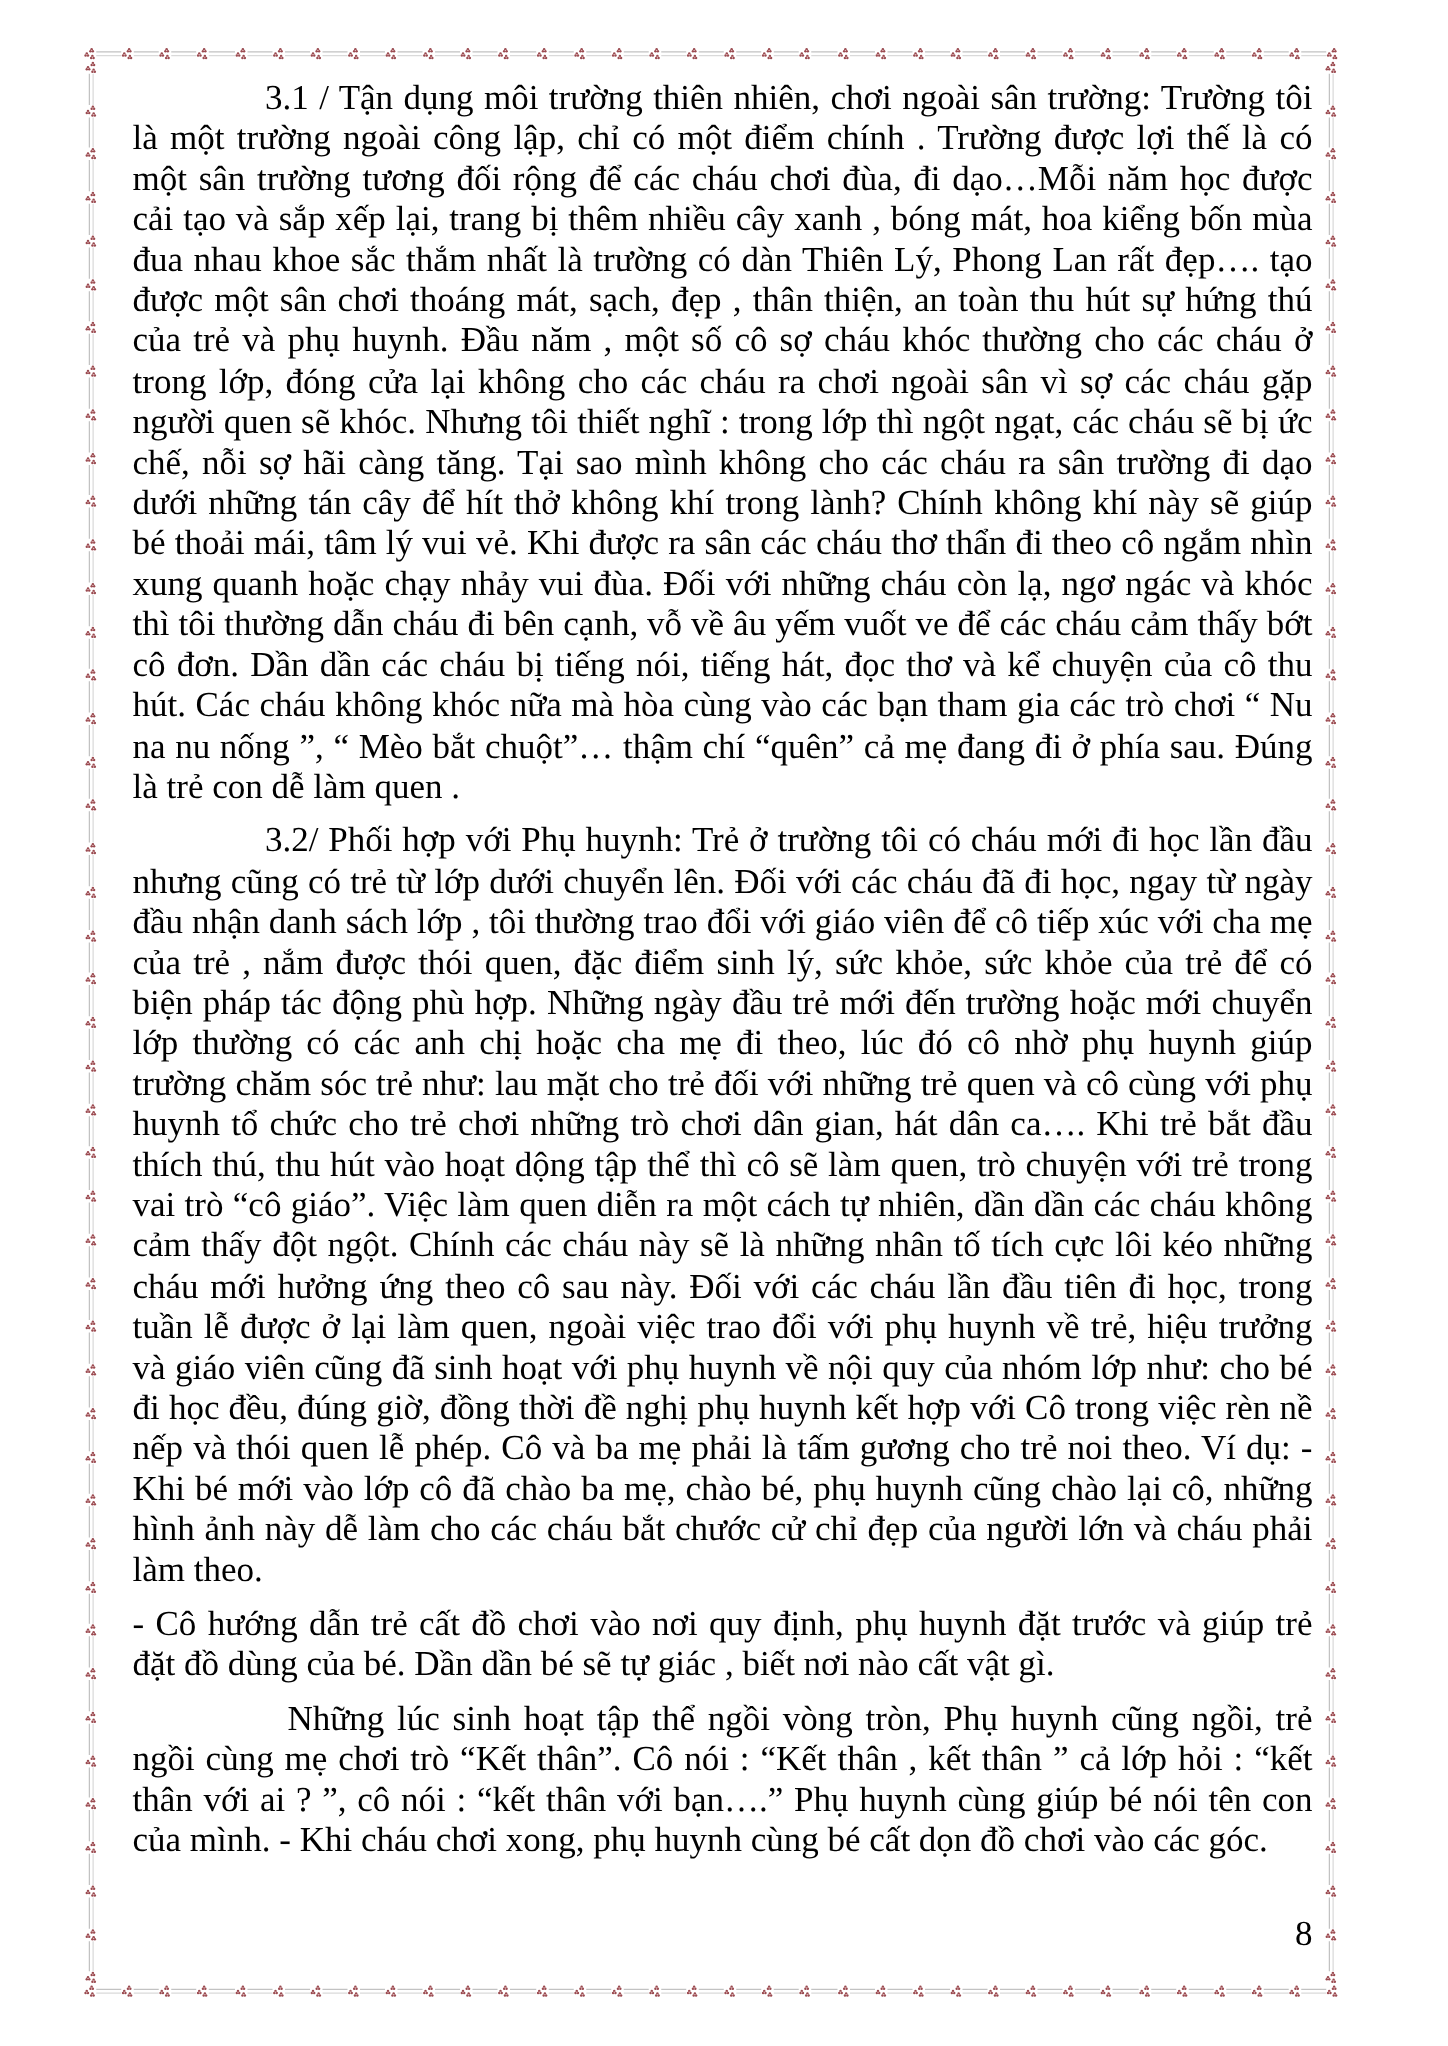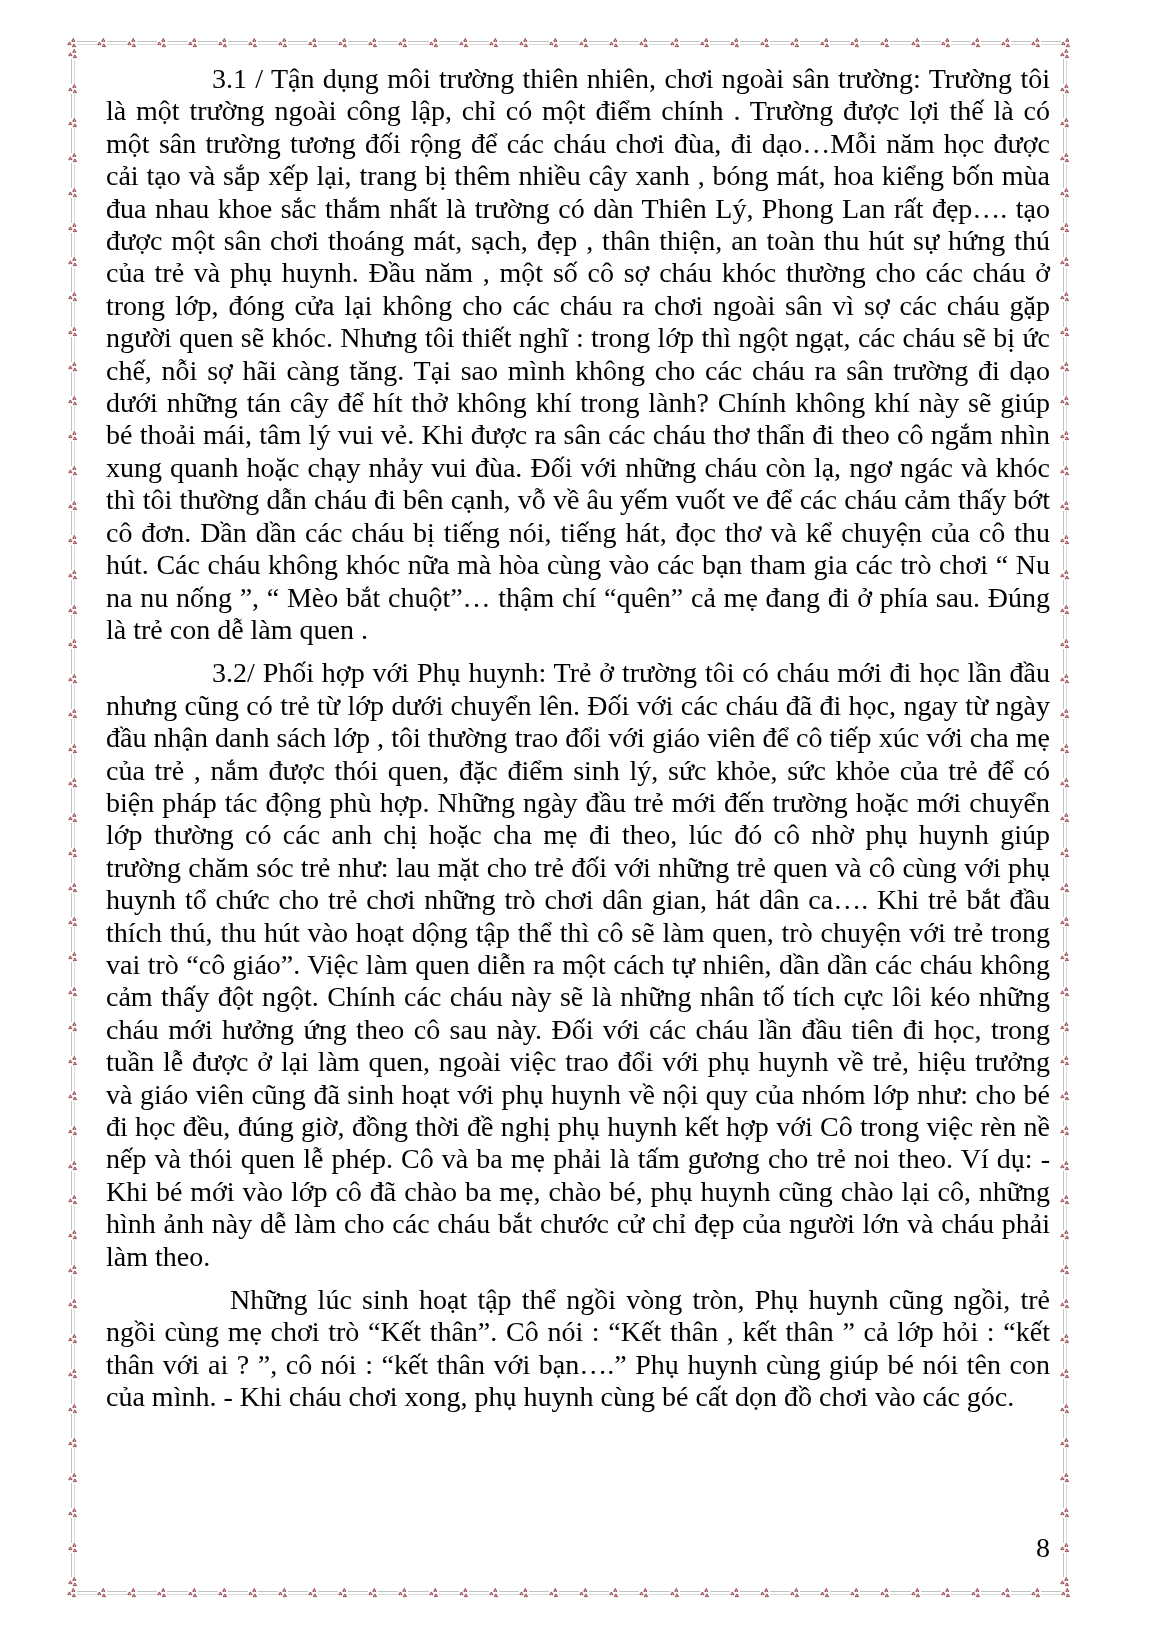--- a/index.html
+++ b/index.html
@@ -2419,18 +2419,19 @@
           <circle cx="6.9" cy="6.75" r="1" fill="#9a4a50"></circle>
           <circle cx="5.95" cy="8.30" r="1" fill="#9a4a50"></circle>
           <circle cx="7.85" cy="8.30" r="1" fill="#9a4a50"></circle>
           <circle cx="6.9" cy="7.7" r="0.5" fill="#e3bcbc"></circle>
         </svg></span>
     </div>
 
   <div class="text-block">
     <p class="indent-std">3.1 / Tận dụng môi trường thiên nhiên, chơi ngoài sân trường: Trường tôi là một  trường ngoài công lập, chỉ có  một điểm chính . Trường được lợi thế là có một sân trường tương đối rộng để các cháu chơi đùa, đi dạo…Mỗi năm học được cải tạo và sắp xếp lại, trang bị thêm nhiều cây xanh , bóng mát, hoa kiểng  bốn mùa đua nhau khoe sắc thắm nhất là trường có dàn Thiên Lý, Phong Lan rất đẹp…. tạo được một sân chơi thoáng mát, sạch, đẹp , thân thiện, an toàn thu hút sự hứng thú của trẻ và phụ huynh. Đầu năm , một số cô sợ cháu khóc thường cho các cháu ở trong lớp, đóng cửa lại không cho các cháu ra chơi ngoài sân vì sợ các cháu gặp người quen sẽ khóc. Nhưng tôi thiết nghĩ : trong lớp thì ngột ngạt, các cháu sẽ bị ức chế, nỗi sợ hãi càng tăng. Tại sao mình không cho các  cháu ra sân trường đi dạo dưới những tán cây để hít thở không khí trong lành? Chính không khí này sẽ giúp bé thoải mái, tâm lý vui vẻ. Khi được ra sân các cháu thơ thẩn đi theo cô ngắm nhìn xung quanh hoặc chạy nhảy vui đùa. Đối với những cháu còn lạ, ngơ ngác và khóc thì tôi thường dẫn cháu đi bên cạnh, vỗ về âu yếm vuốt ve để các cháu cảm thấy bớt cô đơn. Dần dần các cháu bị tiếng nói, tiếng hát, đọc thơ và kể chuyện của cô thu hút. Các cháu không khóc nữa mà hòa cùng vào các bạn tham gia các trò chơi “ Nu na nu nống ”, “ Mèo bắt chuột”… thậm chí “quên” cả mẹ đang đi ở phía sau. Đúng là trẻ con dễ làm quen .</p>
     <p class="indent-std">3.2/ Phối hợp với Phụ huynh: Trẻ ở  trường tôi có cháu mới đi học lần đầu nhưng cũng có trẻ từ lớp dưới chuyển lên. Đối với các cháu đã đi học, ngay từ ngày đầu nhận danh sách lớp , tôi thường trao đổi với giáo viên để cô  tiếp xúc với cha mẹ của trẻ , nắm được thói quen, đặc điểm sinh lý, sức khỏe, sức khỏe của trẻ để có biện pháp tác động phù hợp. Những ngày đầu  trẻ mới đến trường hoặc mới chuyển lớp thường có các anh chị hoặc cha mẹ đi theo, lúc đó  cô  nhờ phụ huynh giúp  trường chăm sóc trẻ như: lau mặt cho trẻ đối với những trẻ quen và  cô  cùng với phụ huynh tổ chức cho trẻ chơi những trò chơi dân gian, hát dân ca…. Khi trẻ bắt đầu  thích thú, thu hút  vào hoạt dộng tập thể  thì cô sẽ làm quen, trò chuyện với trẻ trong vai trò “cô giáo”. Việc làm quen diễn ra một cách tự nhiên, dần dần các cháu không cảm thấy đột ngột. Chính các cháu này sẽ là những nhân tố tích cực lôi kéo những cháu mới hưởng ứng theo cô sau này. Đối với các cháu lần đầu tiên đi học, trong tuần lễ được ở lại làm quen, ngoài việc trao đổi với phụ huynh về trẻ,  hiệu trưởng và giáo viên cũng đã sinh hoạt với phụ huynh về nội quy của nhóm lớp như: cho bé đi học đều, đúng giờ, đồng thời đề nghị phụ huynh kết hợp với Cô trong việc rèn nề nếp và thói quen lễ phép. Cô và ba mẹ phải là tấm gương cho trẻ noi theo. Ví dụ: - Khi bé mới vào lớp cô đã chào ba mẹ, chào bé,  phụ huynh cũng chào lại cô, những hình ảnh này dễ làm cho các cháu bắt chước cử chỉ đẹp của người lớn và cháu phải làm theo.</p>
+    <p>- Cô hướng dẫn trẻ cất đồ chơi vào nơi quy định, phụ huynh đặt trước và giúp trẻ đặt đồ dùng của bé. Dần dần bé sẽ tự giác , biết nơi nào cất vật gì.</p>
     <p class="indent-xl">Những lúc sinh hoạt tập thể ngồi vòng tròn, Phụ huynh cũng ngồi, trẻ ngồi cùng mẹ chơi trò “Kết thân”. Cô nói :  “Kết thân , kết thân ”  cả lớp hỏi : “kết thân với ai ? ”, cô nói :  “kết thân với bạn….” Phụ huynh cùng giúp bé nói tên con của mình. - Khi cháu chơi xong, phụ huynh cùng bé cất dọn đồ chơi vào các góc.</p>
   </div>
 
   <div class="page-number">8</div>
 
 </div>
 
 </body></html>

